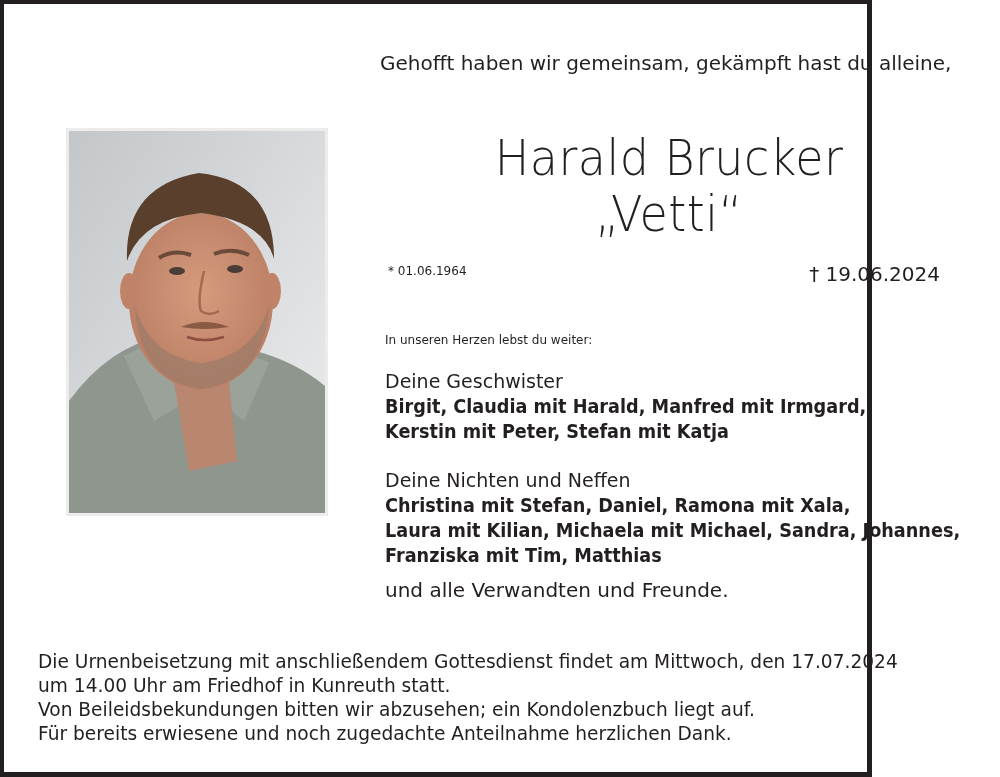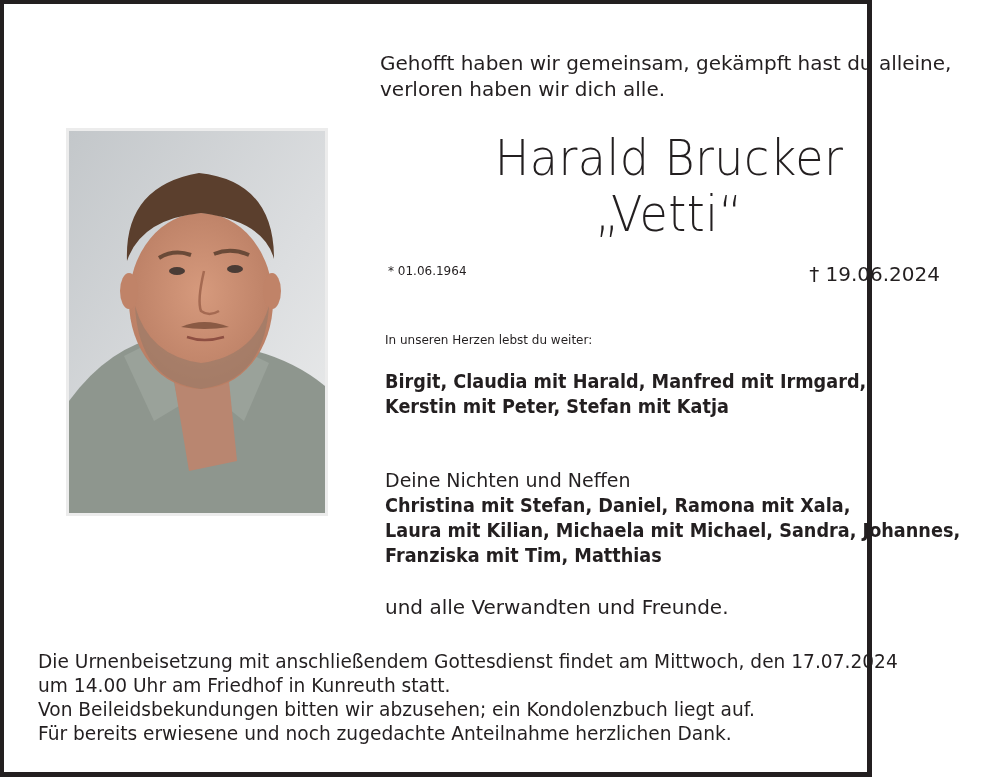--- a/index.html
+++ b/index.html
@@ -43,33 +43,32 @@
 
     .intro { left: 381px; top: 329px; font-size: 12px; }
 
     .group { left: 381px; font-size: 19px; line-height: 25px; }
     .group .label { font-weight: normal; }
     .group .names { font-weight: bold; transform: scaleX(0.93); transform-origin: left; }
 
     .g1 { top: 365px; }
     .g2 { top: 464px; }
 
-    .closing { left: 381px; top: 591px; font-size: 20px; }
+    .closing { left: 381px; top: 574px; font-size: 20px; }
 
     .footer { left: 34px; top: 645px; font-size: 20px; line-height: 24px;
       transform: scaleX(0.93); transform-origin: left; }
   </style>
 </head>
 <body>
 
 <div class="frame">
 
   <div class="abs motto">
     <div>Gehofft haben wir gemeinsam, gekämpft hast du alleine,</div>
-    <div>verloren haben wir dich alle.</div>
   </div>
 
   <div class="abs photo" title="Portrait photo of Harald Brucker">
     <svg viewBox="0 0 256 382" preserveAspectRatio="none">
       <defs>
         <linearGradient id="bg" x1="0" y1="0" x2="1" y2="1">
           <stop offset="0" stop-color="#c3c7ca"></stop>
           <stop offset="0.6" stop-color="#dcdee0"></stop>
           <stop offset="1" stop-color="#eceded"></stop>
         </linearGradient>
@@ -111,20 +110,21 @@
     <div>Harald Brucker</div>
     <div>„Vetti“</div>
   </div>
 
   <div class="abs born">* 01.06.1964</div>
   <div class="abs died">† 19.06.2024</div>
 
   <div class="abs intro">In unseren Herzen lebst du weiter:</div>
 
   <div class="abs group g1">
+    <div class="label">Deine Geschwister</div>
     <div class="names">Birgit, Claudia mit Harald, Manfred mit Irmgard,</div>
     <div class="names">Kerstin mit Peter, Stefan mit Katja</div>
   </div>
 
   <div class="abs group g2">
     <div class="label">Deine Nichten und Neffen</div>
     <div class="names">Christina mit Stefan, Daniel, Ramona mit Xala,</div>
     <div class="names">Laura mit Kilian, Michaela mit Michael, Sandra, Johannes,</div>
     <div class="names">Franziska mit Tim, Matthias</div>
   </div>

